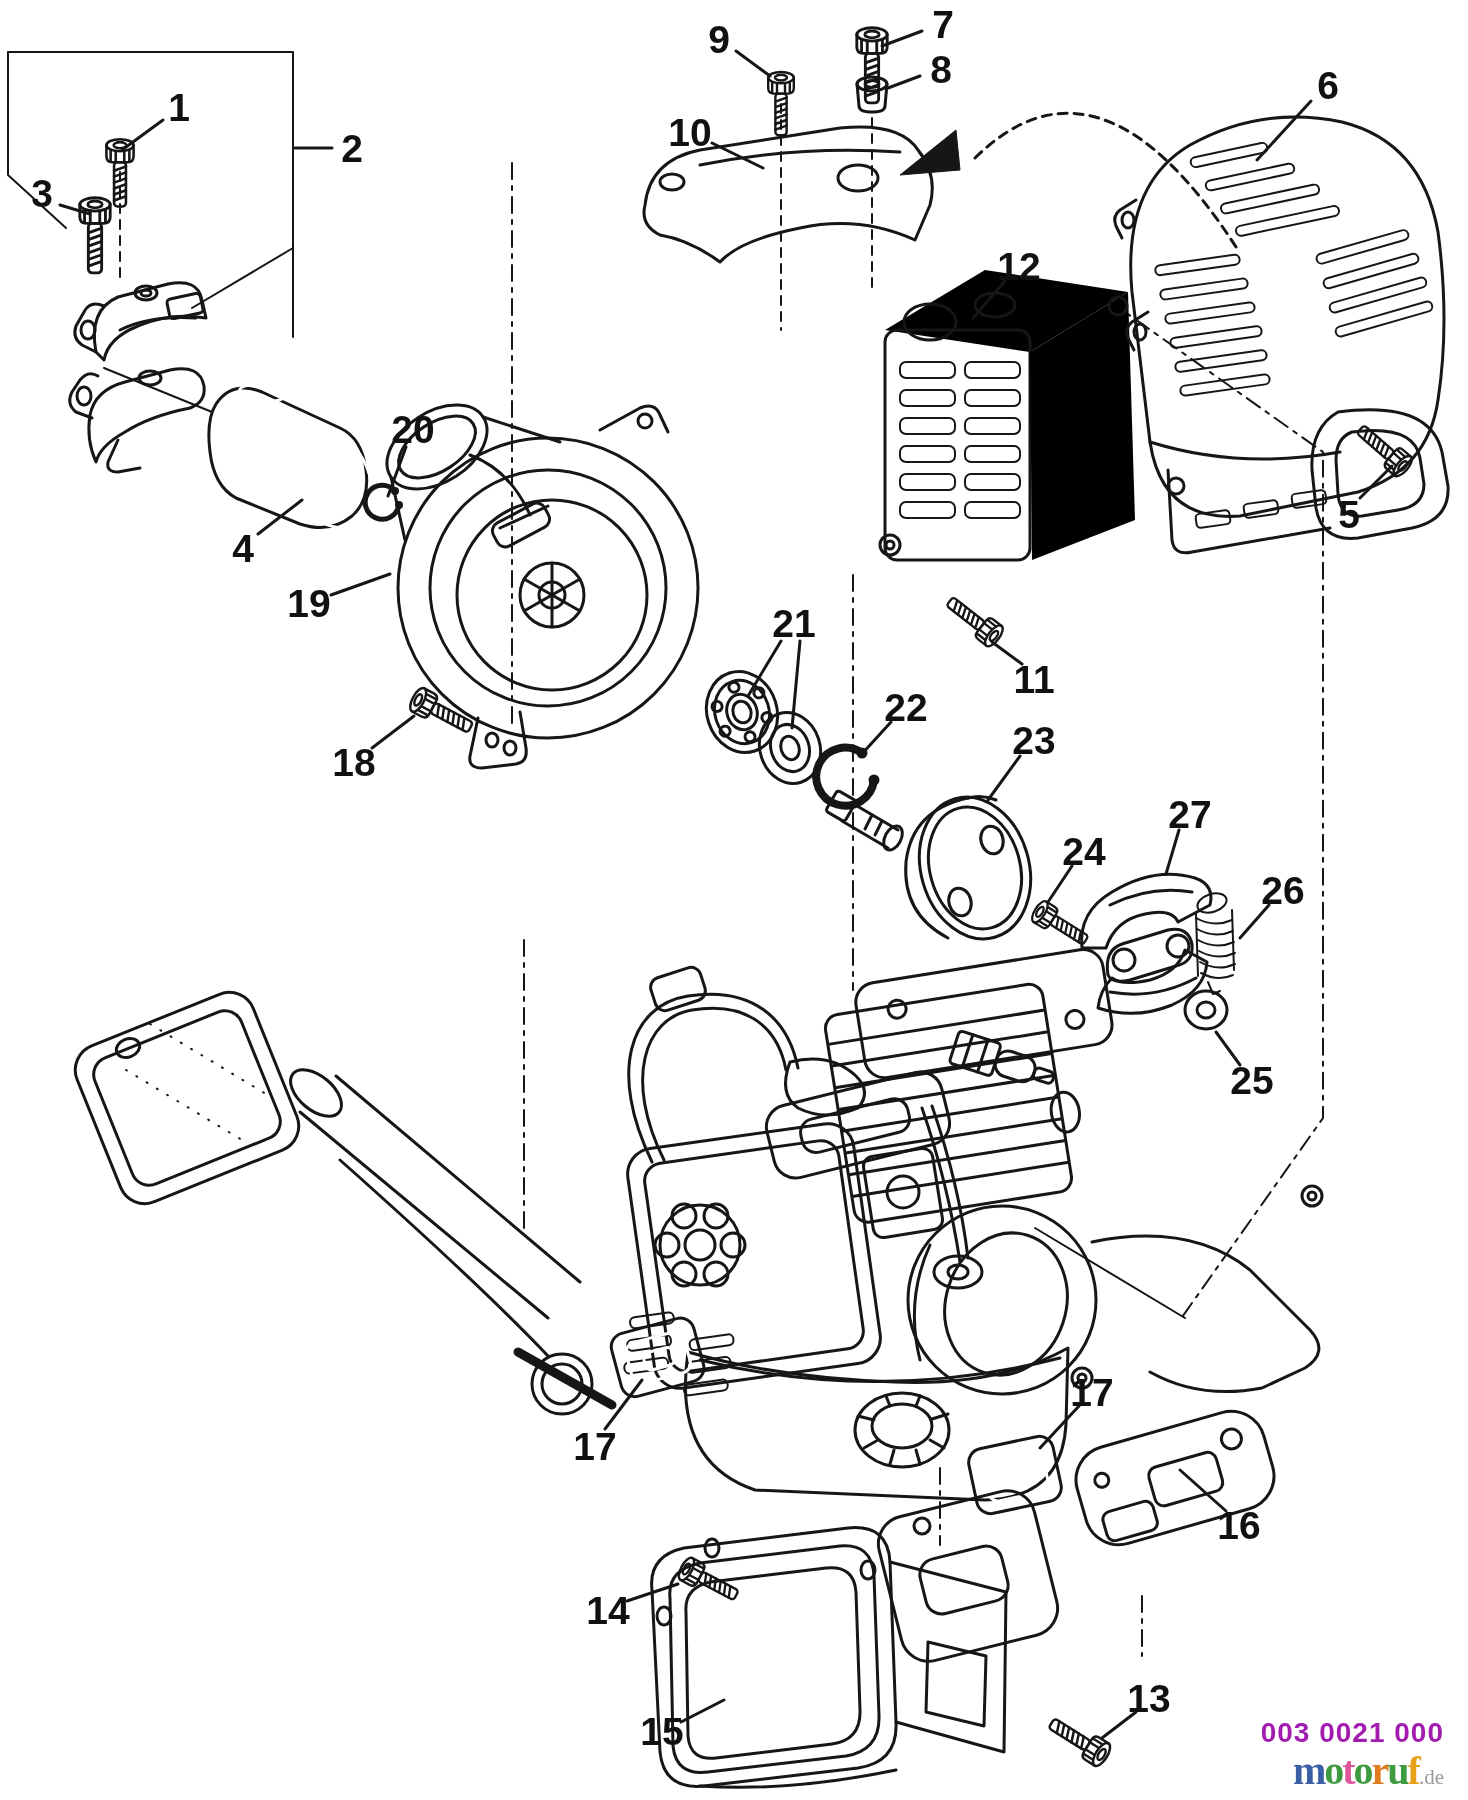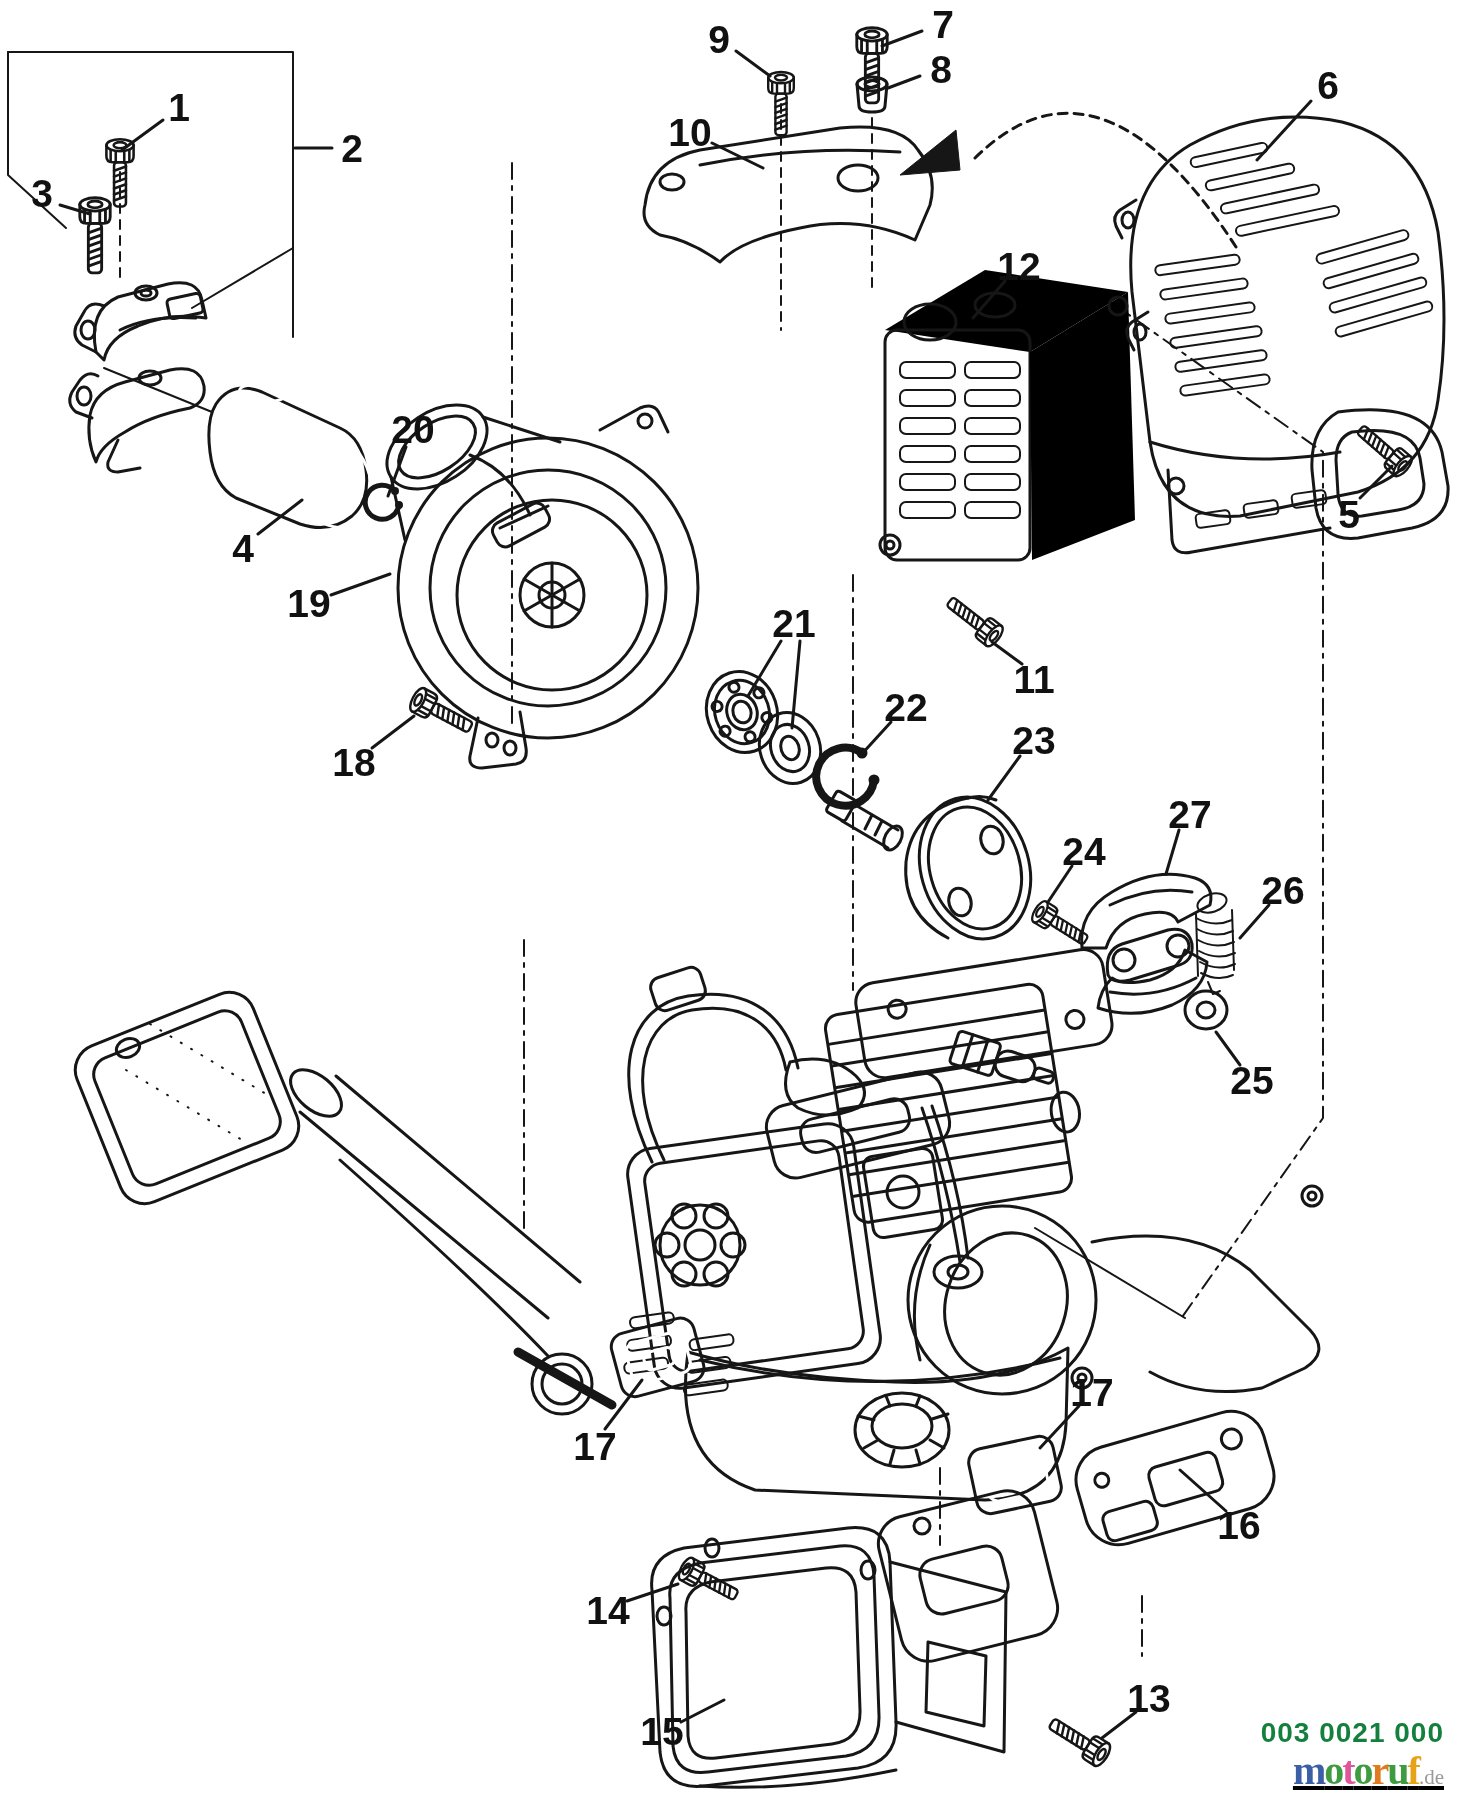--- a/index.html
+++ b/index.html
@@ -12,22 +12,22 @@
   .thin path,.thin line,.thin rect,.thin circle,.thin ellipse{stroke-width:2;}
   .fillb{fill:#161616;stroke:#161616;}
   .fillw{fill:#ffffff;}
   .wline{stroke:#ffffff !important;}
   .cline{stroke-dasharray:16 7 4 7;stroke-width:2.6;}
   .dashed{stroke-dasharray:9 7;stroke-width:2.6;}
   .dotted{stroke-dasharray:1 11;stroke-width:5;}
   .leader{stroke:#161616;stroke-width:3.4;stroke-linecap:round;}
   .callout{font:700 39px "Liberation Sans",sans-serif;fill:#111;}
   .footer{position:absolute;right:24px;bottom:6px;text-align:right;line-height:1;}
-  .part-number{font:700 28px "Liberation Sans",sans-serif;color:#15803d;letter-spacing:1px;}
-  .logo{margin-top:-2px;font:700 40px "Liberation Serif",serif;letter-spacing:-2px;text-decoration:underline;}
+  .part-number{font:700 28px "Liberation Sans",sans-serif;color:#a21caf;letter-spacing:1px;}
+  .logo{margin-top:-2px;font:700 40px "Liberation Serif",serif;letter-spacing:-2px;}
   .logo-suffix{font:400 21px "Liberation Serif",serif;letter-spacing:0;}
 </style>
 </head>
 <body>
 
 <div class="stage">
 <svg class="art" width="1468" height="1800" viewBox="0 0 1468 1800">
 
   <defs>
 

